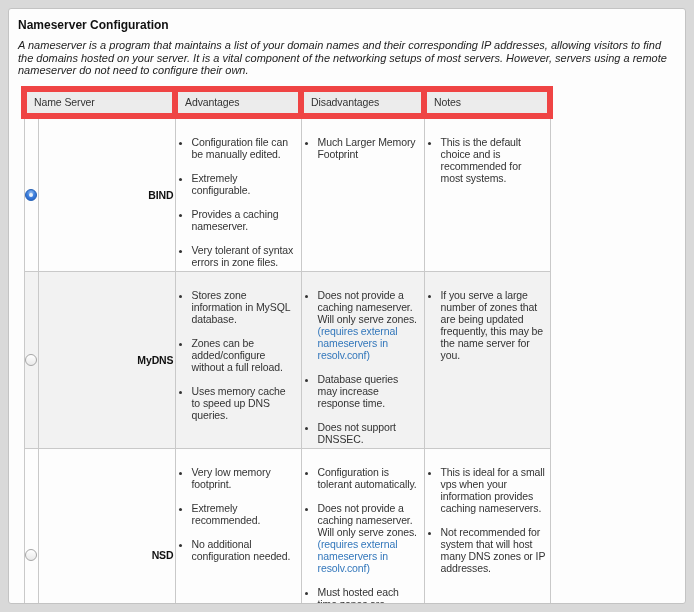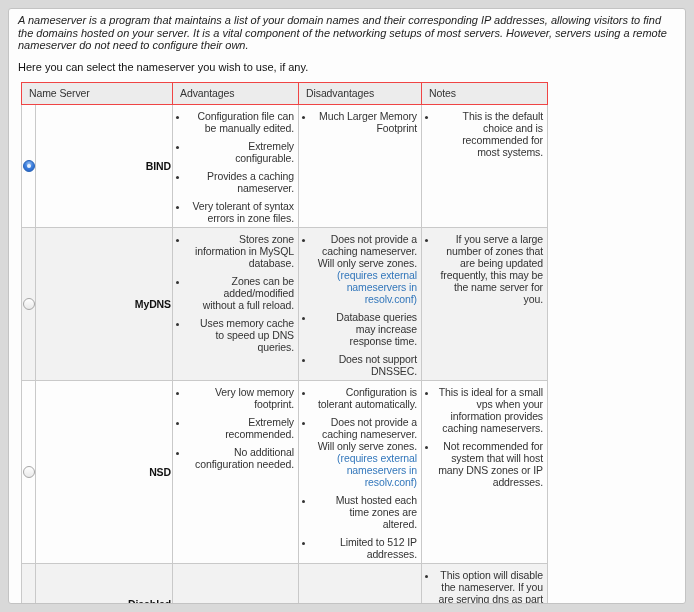--- a/index.html
+++ b/index.html
@@ -30,21 +30,21 @@
   .prompt {
     font-size: 11px; line-height: 12px; color: #111;
     margin: 0 0 9px 0;
   }
   table.ns {
     border-collapse: collapse; table-layout: fixed;
     width: 526px; margin-left: 3px;
   }
   .ns th {
     background: #ececec;
-    border: 1px solid #ef4444;
+    border: 6px solid #ef4444;
     font-size: 10.5px; font-weight: normal; color: #333;
     text-align: left; padding: 4px 4px 4px 7px; height: 13px;
     letter-spacing: -0.1px;
   }
   .ns td {
     border: 1px solid #c9c9c9;
     font-size: 10.5px; color: #222;
     vertical-align: top; letter-spacing: -0.1px;
     background: #fdfdfd;
   }
@@ -53,21 +53,21 @@
   .ns tbody tr:nth-child(2) { height: 135px; }
   .ns tbody tr:nth-child(3) { height: 177px; }
   .ns tbody tr:nth-child(4) { height: 68px; }
   td.radio-cell { vertical-align: middle; padding: 0; }
   td.name-cell {
     vertical-align: middle; text-align: right;
     font-weight: bold; color: #111;
   }
   td.list-cell { padding: 5px 4px 3px 3px; }
   ul.bullets { margin: 0; padding: 0 0 0 13px; list-style: disc; }
-  .bullets li { line-height: 12px; margin: 0 0 6px 0; color: #333; text-align: right; }
+  .bullets li { line-height: 12px; margin: 12px 0 6px 0; color: #333; }
   .bullets li:last-child { margin-bottom: 0; }
   a.cell-link { color: var(--link, #3377bb); text-decoration: none; cursor: pointer; }
   .radio {
     width: 12px; height: 12px; margin: 0 auto;
     border-radius: 50%; box-sizing: border-box;
     border: 1px solid #a6a6a6;
     background: linear-gradient(#ffffff, #e9e9e9);
     cursor: pointer; position: relative;
   }
   .radio.selected {
@@ -77,22 +77,22 @@
   .radio.selected::after {
     content: ""; position: absolute;
     width: 4px; height: 4px; left: 3px; top: 3px;
     border-radius: 50%; background: #e9f2fd;
   }
 </style>
 </head>
 <body>
 
 <div class="panel">
+  <div class="title">Nameserver Configuration</div>
   <div class="desc">A nameserver is a program that maintains a list of your domain names and their corresponding IP addresses, allowing visitors to find the domains hosted on your server. It is a vital component of the networking setups of most servers. However, servers using a remote nameserver do not need to configure their own.</div>
-  <div class="prompt">Here you can select the nameserver you wish to use, if any.</div>
 
   <table class="ns">
     <colgroup>
       <col style="width:14px">
         <col style="width:137px">
         <col style="width:126px">
         <col style="width:123px">
         <col style="width:126px">
     </colgroup>
     <thead>
@@ -129,21 +129,21 @@
           </td>
         </tr>
         <tr>
           <td class="radio-cell">
             <div class="radio" role="radio" aria-checked="false"></div>
           </td>
           <td class="name-cell">MyDNS</td>
           <td class="list-cell">
             <ul class="bullets">
               <li>Stores zone information in MySQL database.</li>
-              <li>Zones can be added/modified without a full reload.</li>
+              <li>Zones can be added/configure without a full reload.</li>
               <li>Uses memory cache to speed up DNS queries.</li>
             </ul>
           </td>
           <td class="list-cell">
             <ul class="bullets">
               <li>Does not provide a caching nameserver. Will only serve zones. <a class="cell-link">(requires external nameservers in resolv.conf)</a></li>
               <li>Database queries may increase response time.</li>
               <li>Does not support DNSSEC.</li>
             </ul>
           </td>

